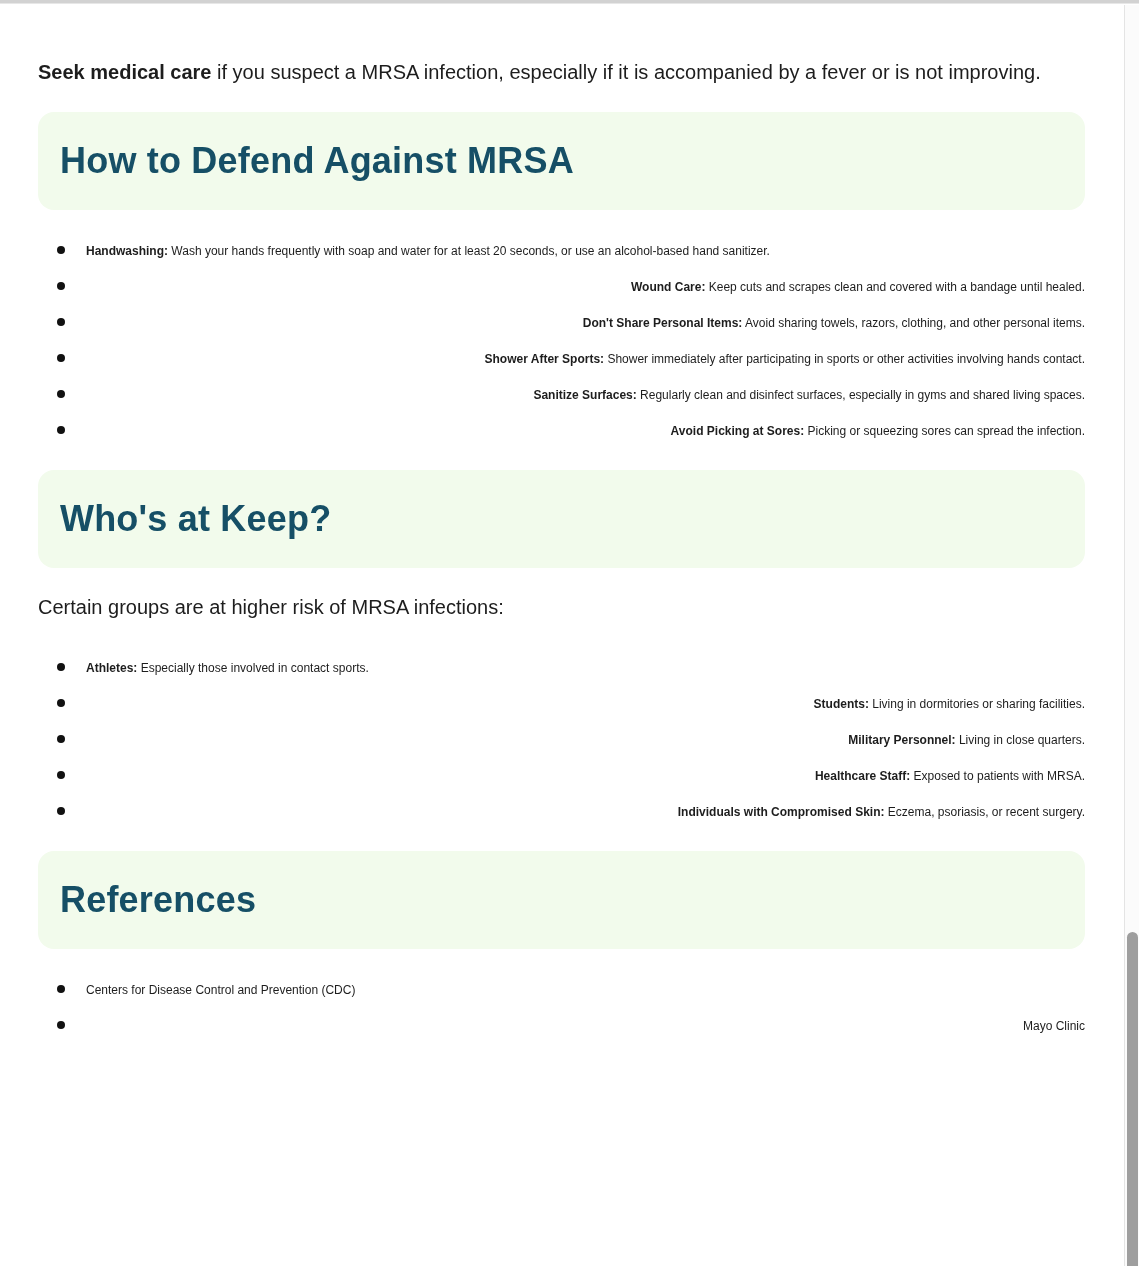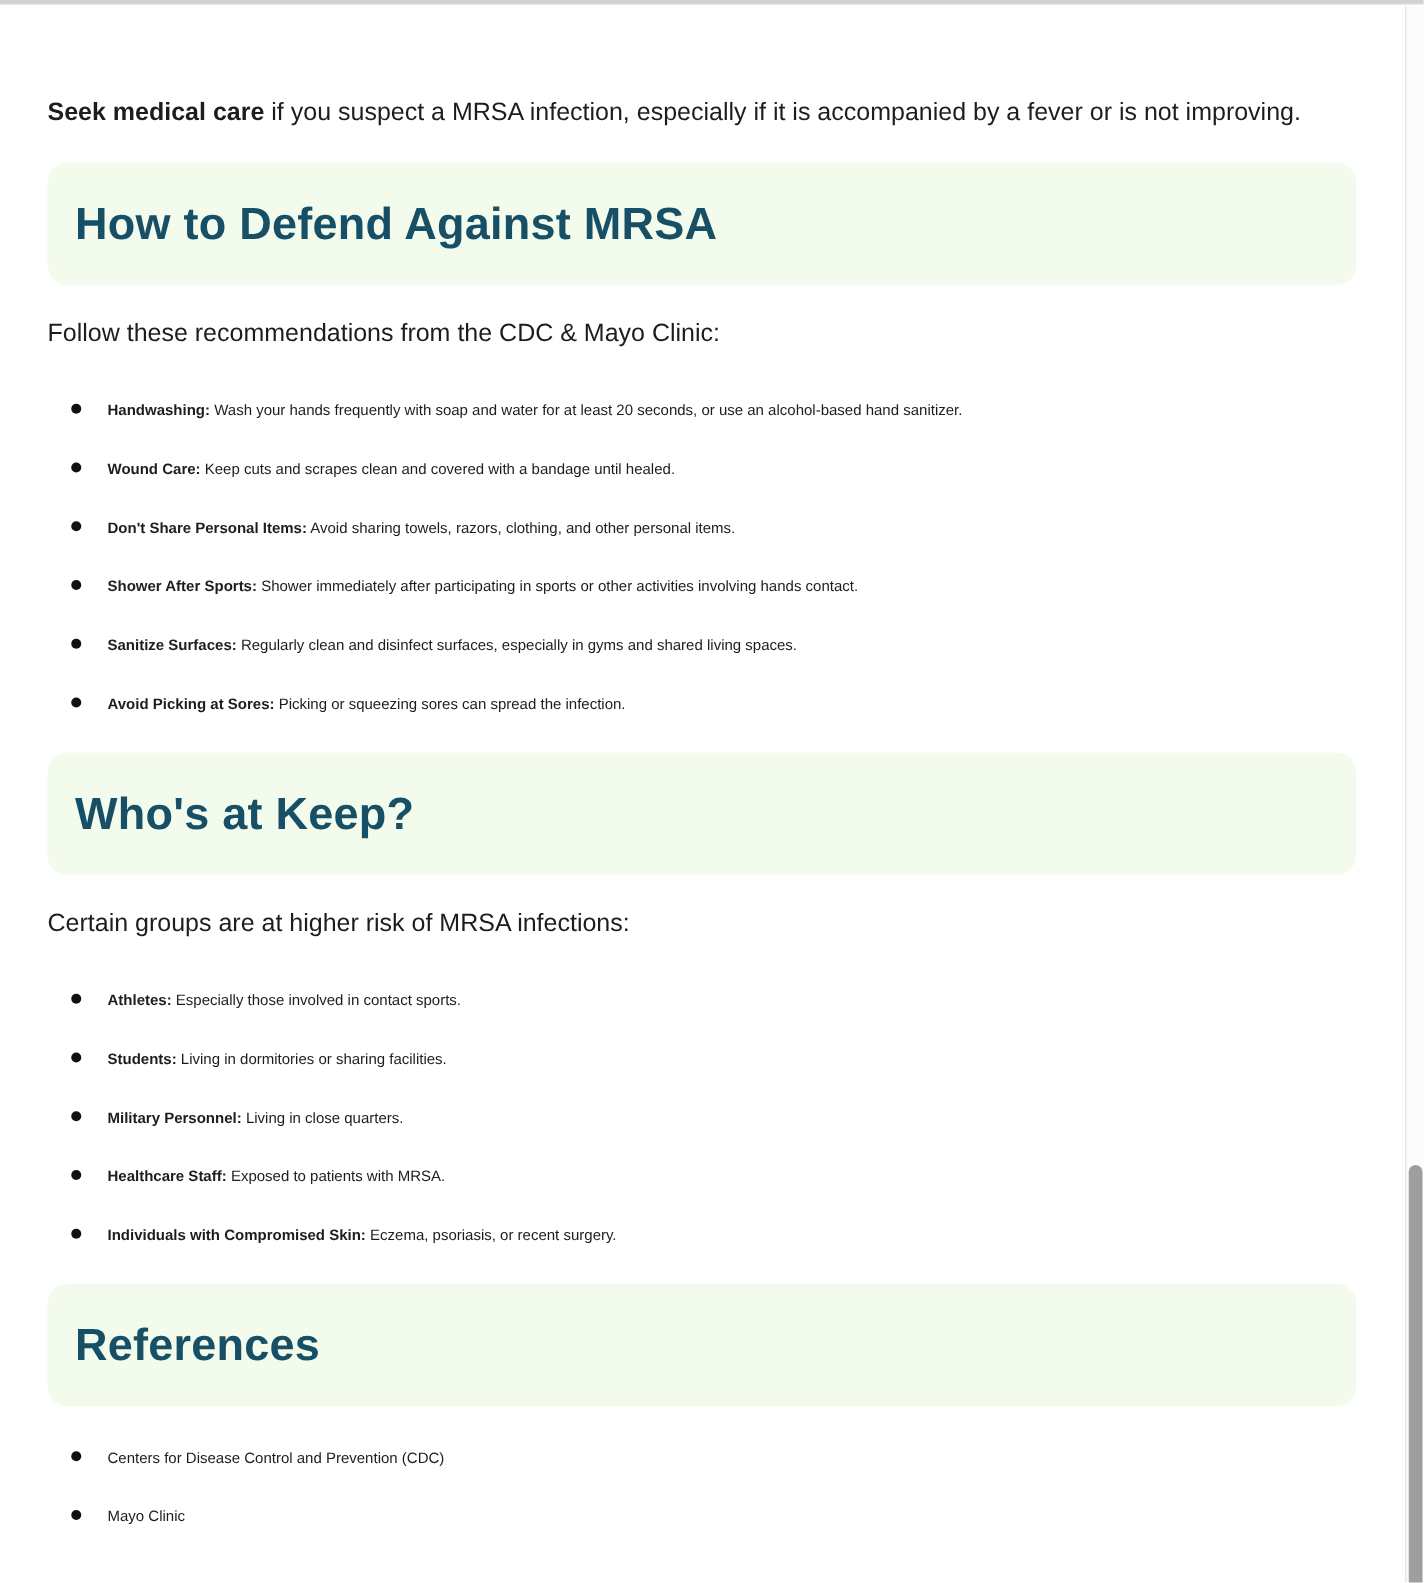--- a/index.html
+++ b/index.html
@@ -24,21 +24,21 @@
   }
   .top-bar {
     position: absolute; top: 0; left: 0; right: 0;
     height: 4px;
     background: var(--top-bar);
     border-bottom: 1px solid #e7e7e7;
     z-index: 5;
   }
   .content {
     position: absolute;
-    left: 38px; top: 75px;
+    left: 38px; top: 57px;
     width: 1047px;
   }
   p.body {
     font-size: 20px;
     line-height: 31px;
     margin: 0 0 24px 0;
   }
   p.lead { margin-bottom: 28px; }
   .heading-box {
     background: var(--heading-bg);
@@ -58,21 +58,21 @@
     list-style: none;
     margin: 0 0 22px 0;
     padding: 0;
   }
   ul.list li {
     position: relative;
     padding-left: 48px;
     font-size: 12px;
     line-height: 34px;
   }
-  ul.list li + li { margin-top: 13px; }
+  ul.list li + li { margin-top: 2px; text-align: right; }
   .bullet {
     position: absolute;
     left: 19px; top: 12px;
     width: 8px; height: 8px;
     border-radius: 50%;
     background: #111111;
   }
   strong { font-weight: 700; }
   .scrollbar {
     position: absolute;
@@ -98,21 +98,20 @@
 <div class="top-bar"></div>
 
 <div class="content">
 
   <p class="body intro"><strong>Seek medical care</strong><span> if you suspect a MRSA infection, especially if it is accompanied by a fever or is not improving.</span></p>
 
   <div class="heading-box">
     <h2>How to Defend Against MRSA</h2>
   </div>
 
-  <p class="body lead">Follow these recommendations from the CDC &amp; Mayo Clinic:</p>
 
   <ul class="list">
     <li><span class="bullet"></span><strong>Handwashing:</strong><span> Wash your hands frequently with soap and water for at least 20 seconds, or use an alcohol-based hand sanitizer.</span></li>
     <li><span class="bullet"></span><strong>Wound Care:</strong><span> Keep cuts and scrapes clean and covered with a bandage until healed.</span></li>
     <li><span class="bullet"></span><strong>Don't Share Personal Items:</strong><span> Avoid sharing towels, razors, clothing, and other personal items.</span></li>
     <li><span class="bullet"></span><strong>Shower After Sports:</strong><span> Shower immediately after participating in sports or other activities involving hands contact.</span></li>
     <li><span class="bullet"></span><strong>Sanitize Surfaces:</strong><span> Regularly clean and disinfect surfaces, especially in gyms and shared living spaces.</span></li>
     <li><span class="bullet"></span><strong>Avoid Picking at Sores:</strong><span> Picking or squeezing sores can spread the infection.</span></li>
   </ul>
 

